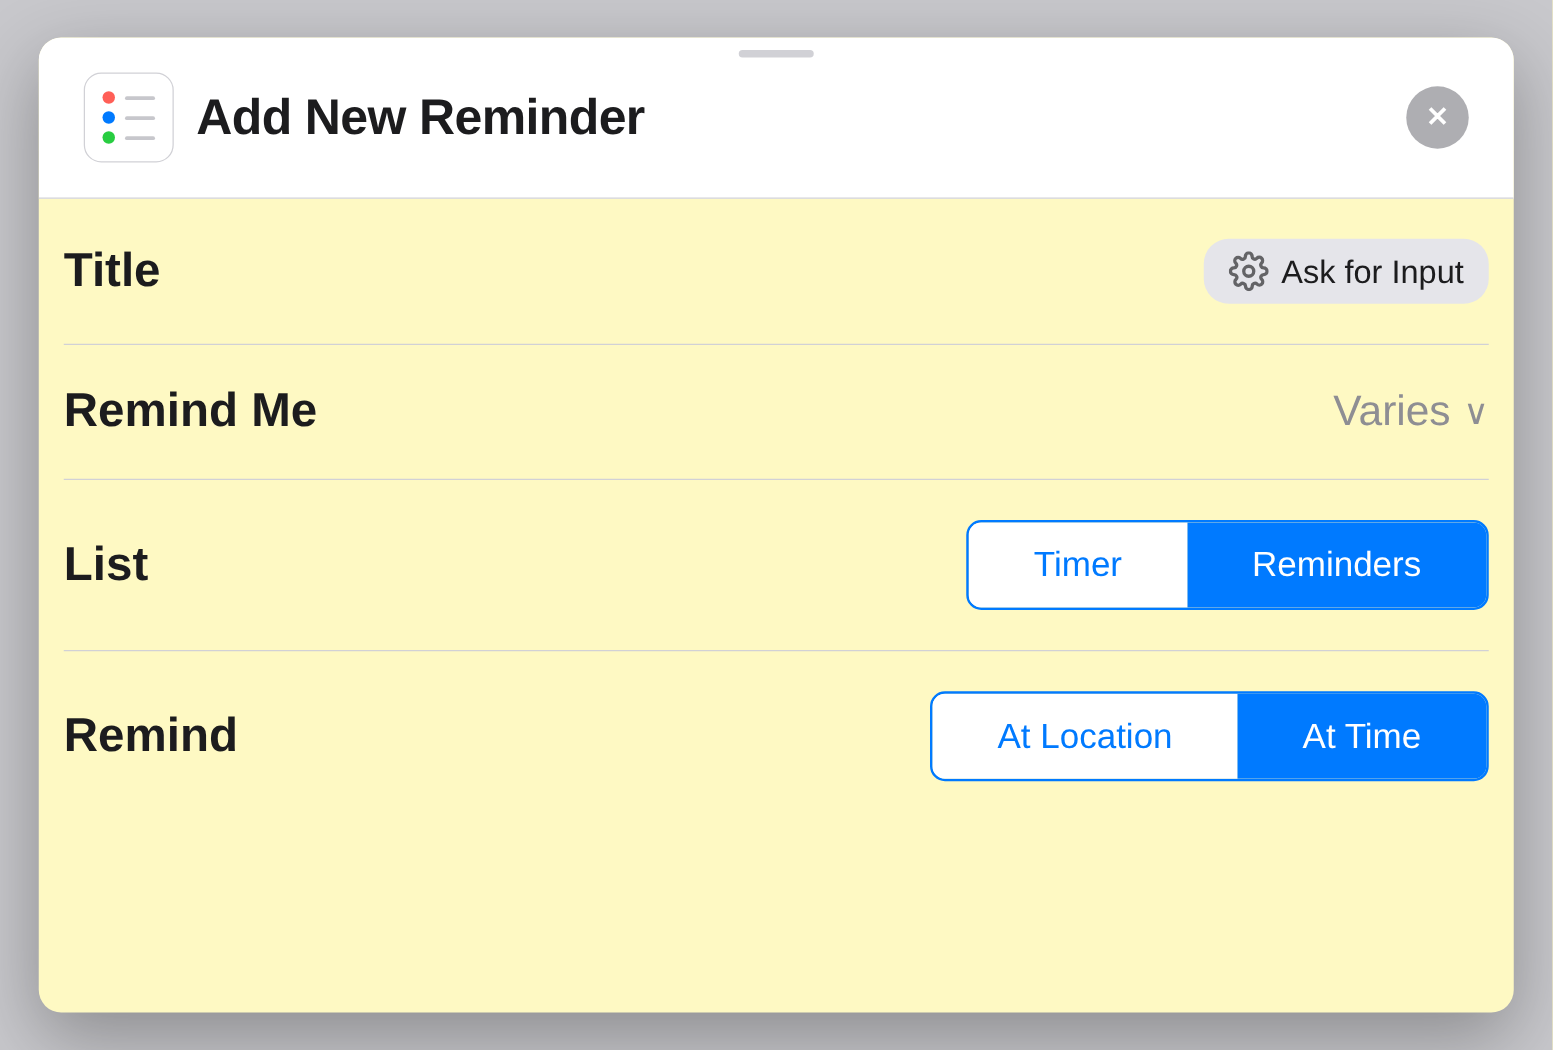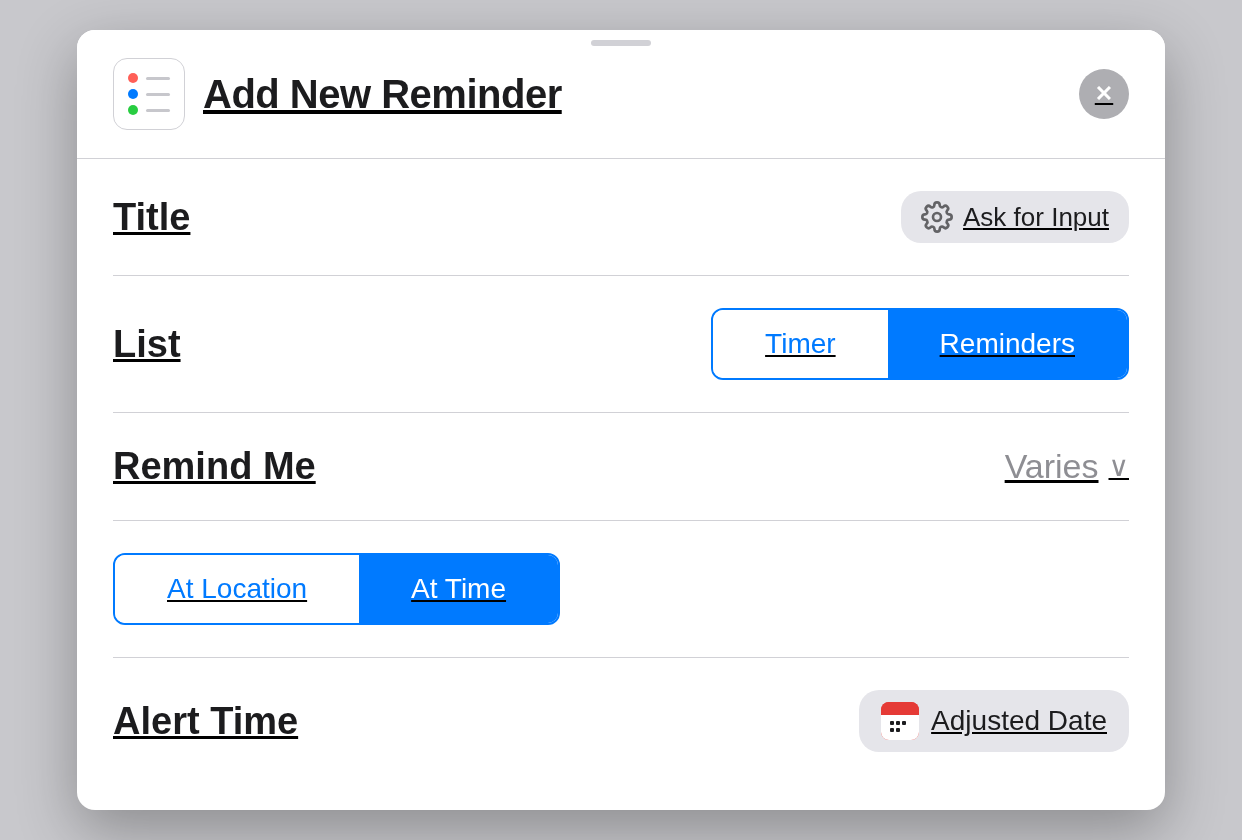--- a/index.html
+++ b/index.html
@@ -13,28 +13,27 @@
       display: flex;
       justify-content: center;
       align-items: center;
       width: 1242px;
       height: 840px;
       font-family: -apple-system, BlinkMacSystemFont, 'SF Pro Display', 'Helvetica Neue', Arial, sans-serif;
       overflow: hidden;
     }
 
     .modal {
-      background: #ffffff;
+      background: #fef9c3;
       border-radius: 18px;
-      width: 1088px;
+      width: 1180px;
       min-height: 780px;
       box-shadow: 0 20px 60px rgba(0,0,0,0.3);
       overflow: hidden;
       position: relative;
-      text-decoration: underline;
     }
 
     .modal-header {
       background: #ffffff;
       padding: 28px 36px;
       display: flex;
       align-items: center;
       justify-content: space-between;
       border-bottom: 1px solid #d1d1d6;
     }
@@ -98,21 +97,21 @@
       cursor: pointer;
       display: flex;
       align-items: center;
       justify-content: center;
       font-size: 22px;
       color: #ffffff;
       font-weight: 600;
     }
 
     .modal-body {
-      padding: 0 36px;
+      padding: 0 20px;
     }
 
     .field-row {
       display: flex;
       align-items: center;
       justify-content: space-between;
       padding: 32px 0;
       border-bottom: 1px solid #d1d1d6;
     }
 
@@ -291,55 +290,38 @@
           <svg class="gear-icon" viewBox="0 0 24 24" fill="none" stroke="#636366" stroke-width="2" stroke-linecap="round" stroke-linejoin="round">
             <circle cx="12" cy="12" r="3"></circle>
             <path d="M19.4 15a1.65 1.65 0 0 0 .33 1.82l.06.06a2 2 0 0 1-2.83 2.83l-.06-.06a1.65 1.65 0 0 0-1.82-.33 1.65 1.65 0 0 0-1 1.51V21a2 2 0 0 1-4 0v-.09A1.65 1.65 0 0 0 9 19.4a1.65 1.65 0 0 0-1.82.33l-.06.06a2 2 0 0 1-2.83-2.83l.06-.06A1.65 1.65 0 0 0 4.68 15a1.65 1.65 0 0 0-1.51-1H3a2 2 0 0 1 0-4h.09A1.65 1.65 0 0 0 4.6 9a1.65 1.65 0 0 0-.33-1.82l-.06-.06a2 2 0 0 1 2.83-2.83l.06.06A1.65 1.65 0 0 0 9 4.68a1.65 1.65 0 0 0 1-1.51V3a2 2 0 0 1 4 0v.09a1.65 1.65 0 0 0 1 1.51 1.65 1.65 0 0 0 1.82-.33l.06-.06a2 2 0 0 1 2.83 2.83l-.06.06A1.65 1.65 0 0 0 19.4 9a1.65 1.65 0 0 0 1.51 1H21a2 2 0 0 1 0 4h-.09a1.65 1.65 0 0 0-1.51 1z"></path>
           </svg>
           <span>Ask for Input</span>
         </div>
       </div>
     </div>
 
     <div class="field-row">
+      <span class="field-label">Remind Me</span>
+      <div class="varies-dropdown">
+        <span>Varies</span>
+        <span class="chevron-down">∨</span>
+      </div>
+    </div>
+
+    <div class="field-row">
       <span class="field-label">List</span>
       <div class="segmented-control">
         <button class="seg-option inactive">Timer</button>
         <button class="seg-option active">Reminders</button>
       </div>
     </div>
 
     <div class="field-row">
-      <span class="field-label">Remind Me</span>
-      <div class="varies-dropdown">
-        <span>Varies</span>
-        <span class="chevron-down">∨</span>
-      </div>
-    </div>
-
-    <div class="field-row">
+      <span class="field-label">Remind</span>
       <div class="segmented-control">
         <button class="seg-option inactive">At Location</button>
         <button class="seg-option active">At Time</button>
       </div>
     </div>
 
-    <div class="field-row">
-      <span class="field-label">Alert Time</span>
-      <div class="adjusted-date-badge">
-        <div class="calendar-icon">
-          <div class="calendar-top"></div>
-          <div class="calendar-body">
-            <svg width="22" height="16" viewBox="0 0 22 16">
-              <rect x="1" y="1" width="4" height="4" rx="1" fill="#1c1c1e"></rect>
-              <rect x="7" y="1" width="4" height="4" rx="1" fill="#1c1c1e"></rect>
-              <rect x="13" y="1" width="4" height="4" rx="1" fill="#1c1c1e"></rect>
-              <rect x="1" y="8" width="4" height="4" rx="1" fill="#1c1c1e"></rect>
-              <rect x="7" y="8" width="4" height="4" rx="1" fill="#1c1c1e"></rect>
-            </svg>
-          </div>
-        </div>
-        <span>Adjusted Date</span>
-      </div>
-    </div>
 
   </div>
 </div>
 
 </body></html>

